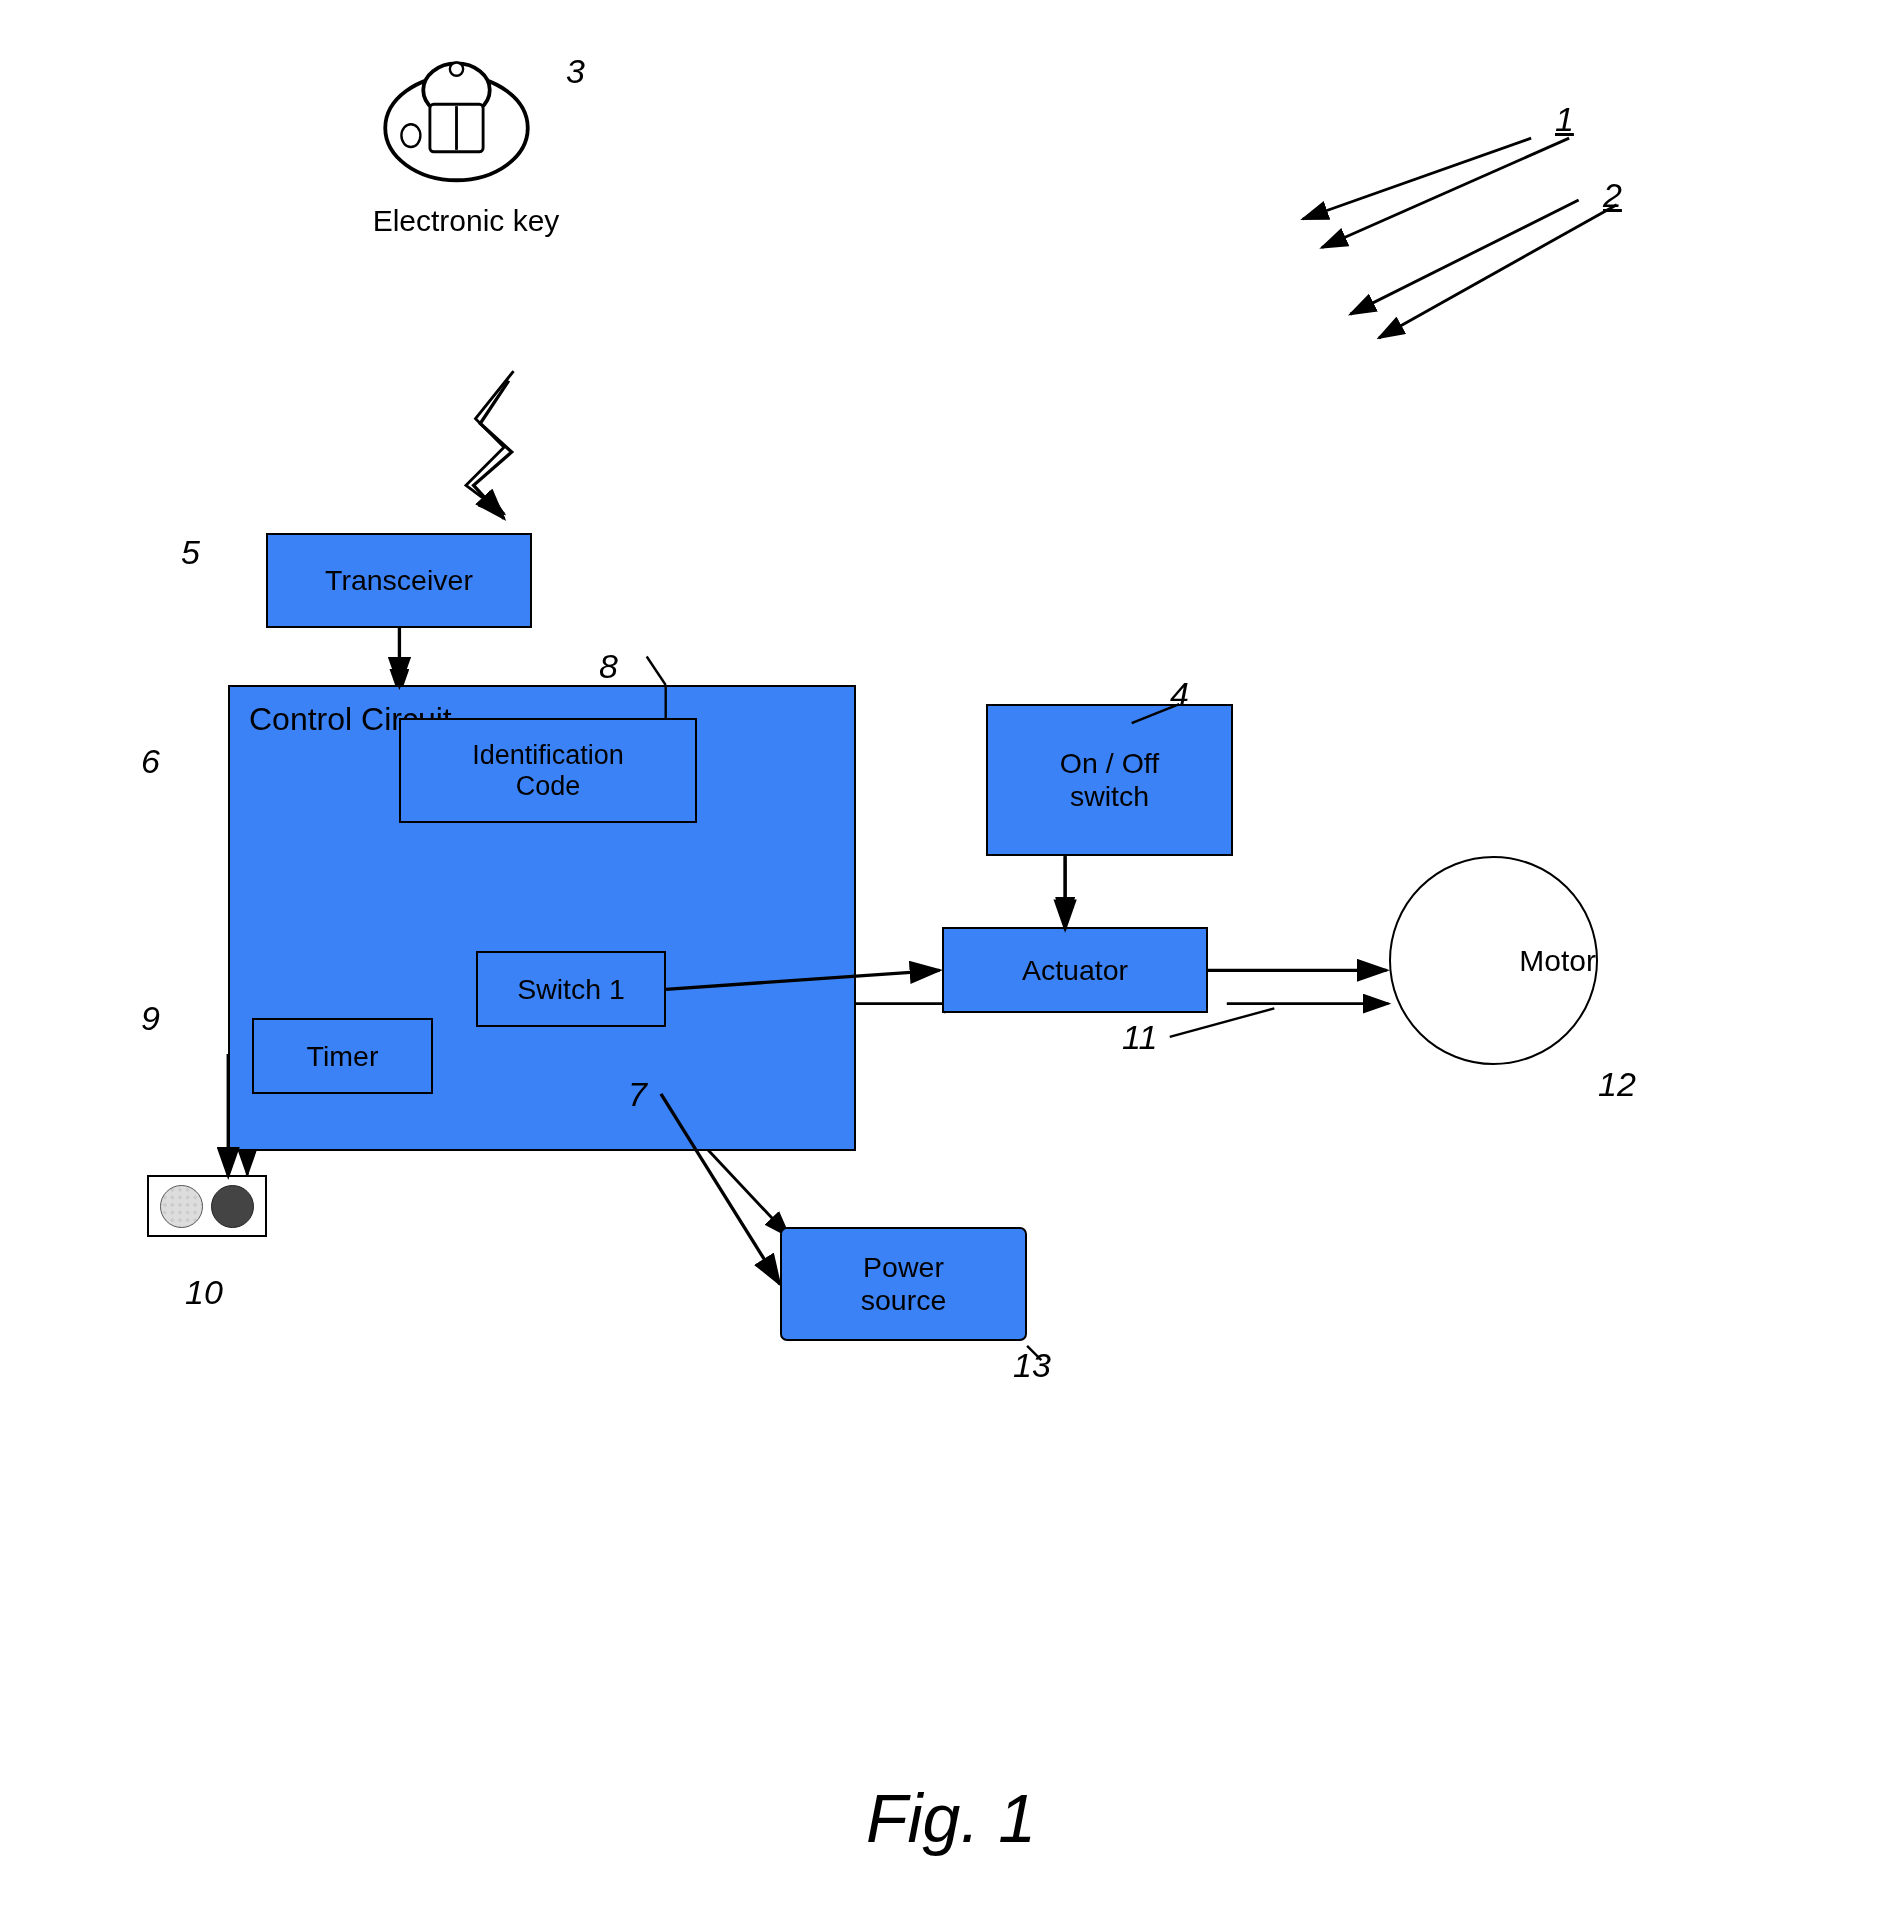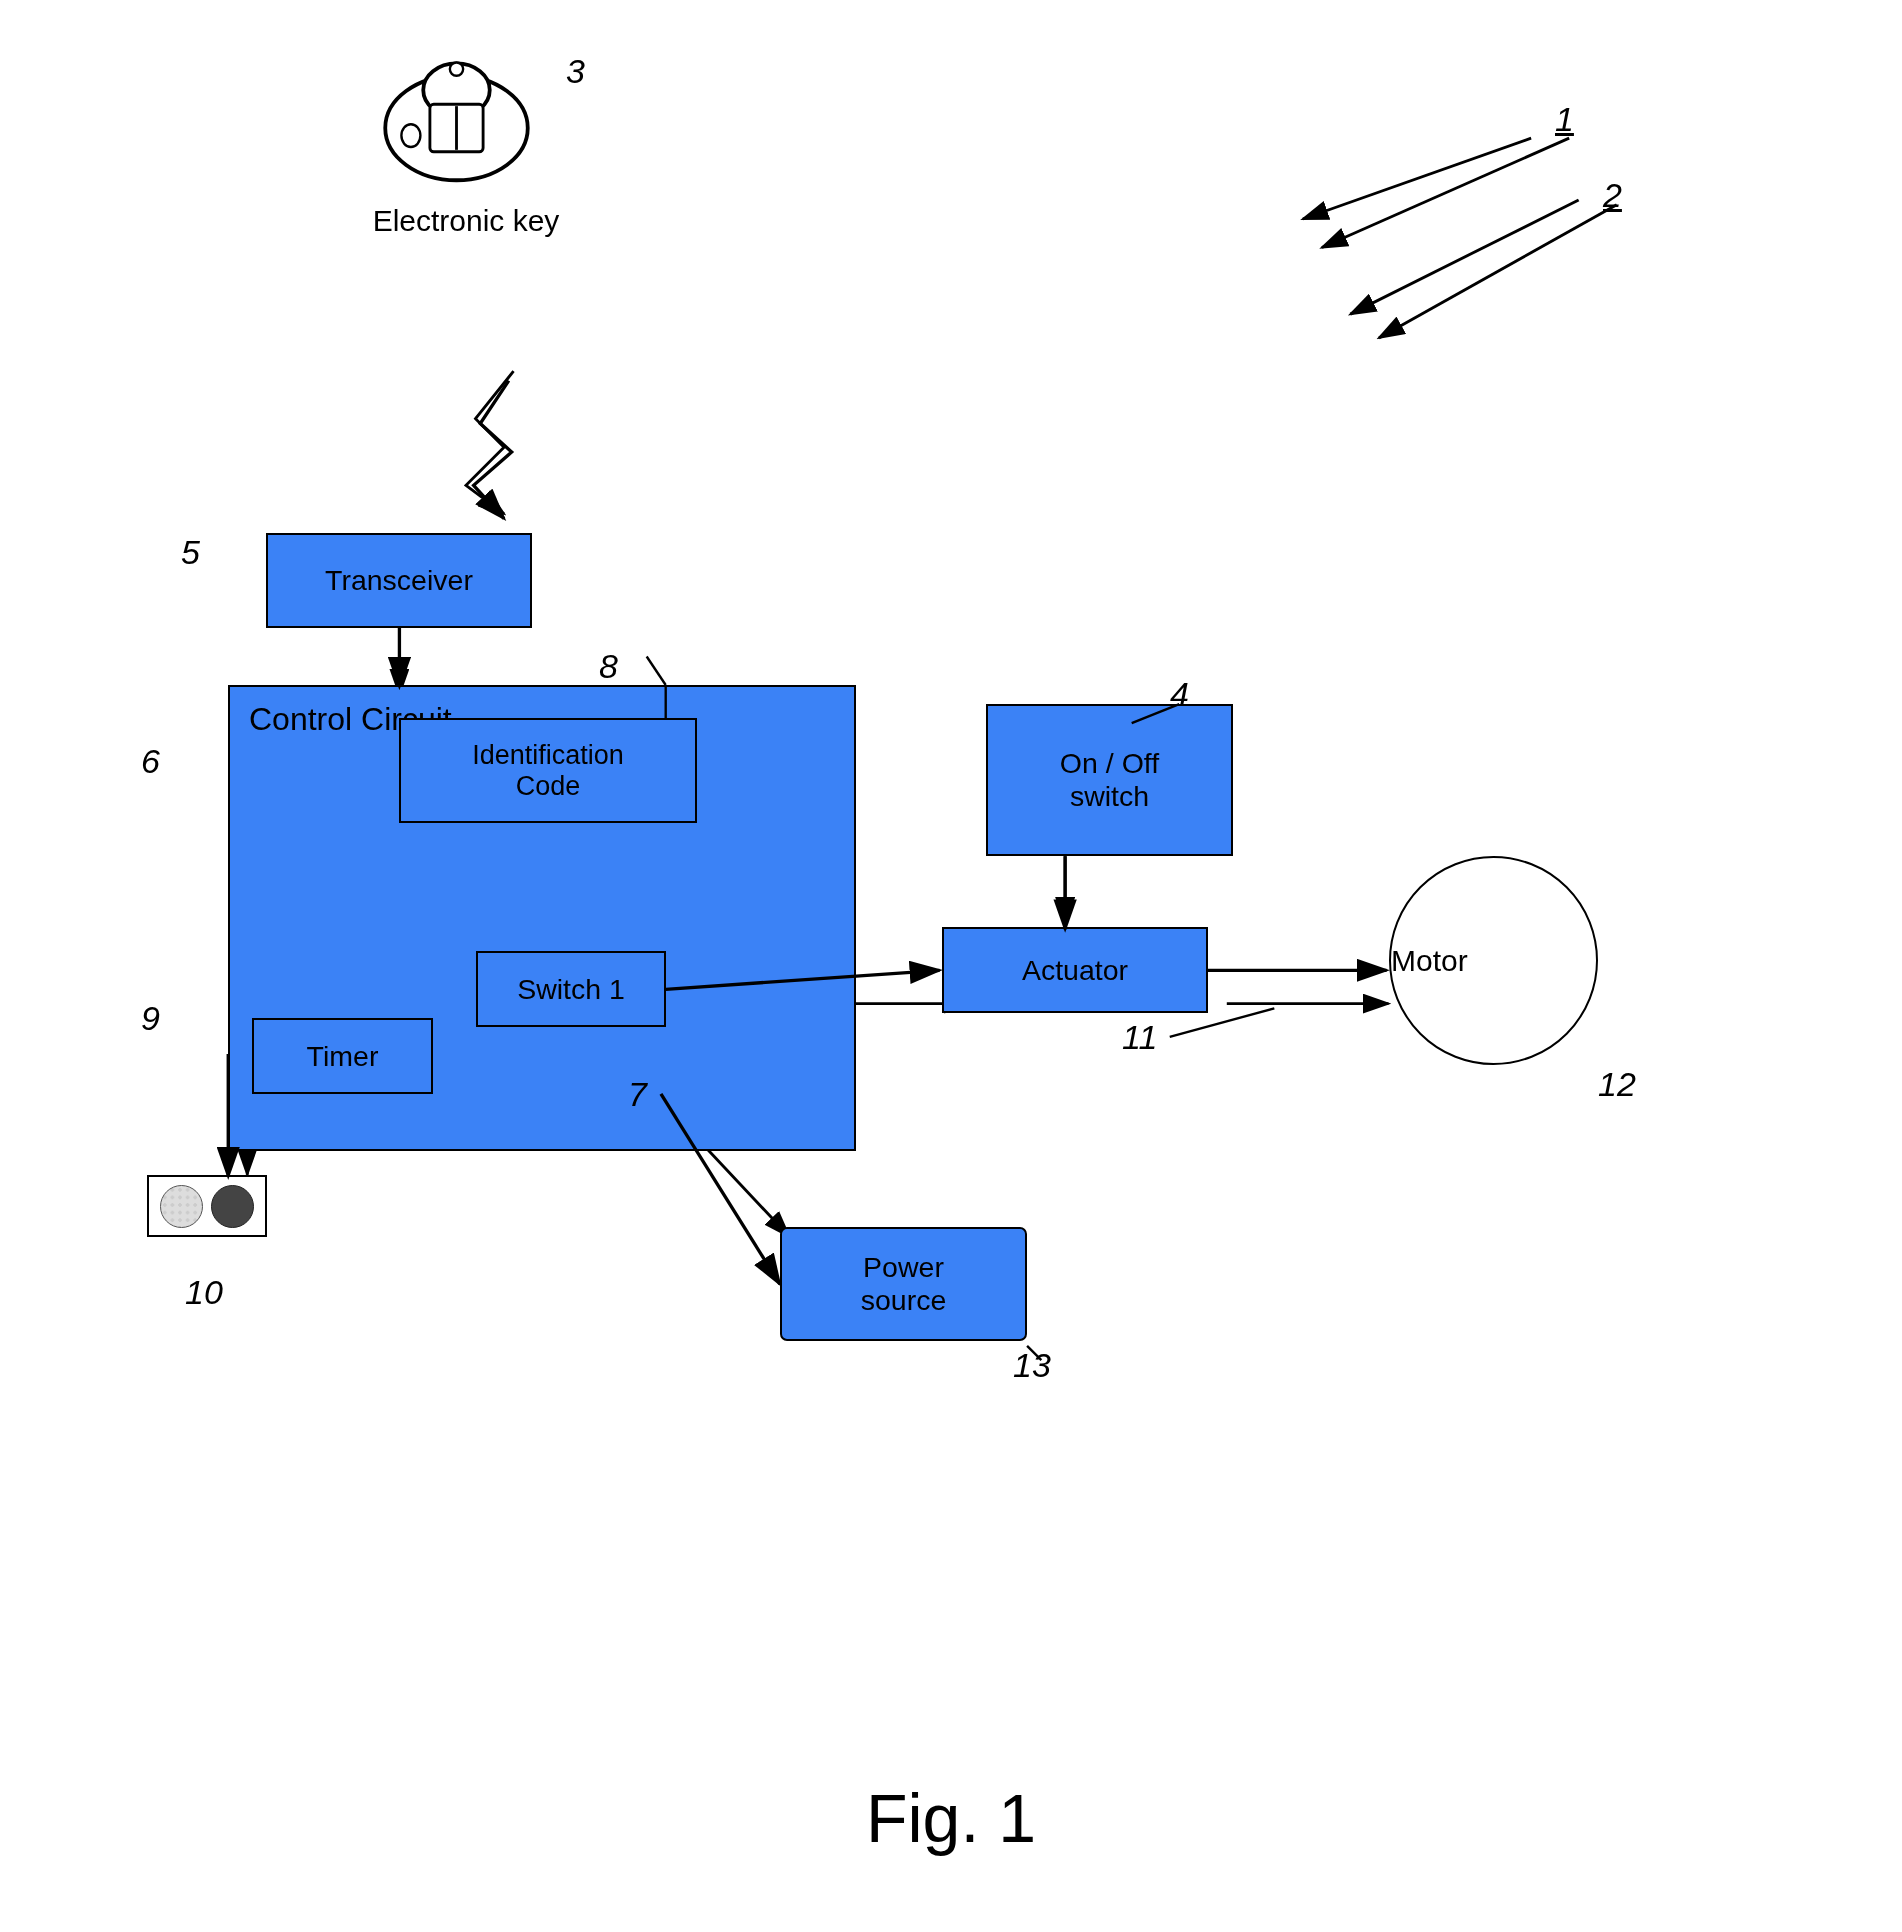--- a/index.html
+++ b/index.html
@@ -65,21 +65,21 @@
     }
 
     
     .motor-circle {
       position: absolute;
       border: 2.9px solid #000;
       border-radius: 50%;
       background: #fff;
       display: flex;
       align-items: center;
-      justify-content: flex-start;
+      justify-content: flex-end;
       font-size: 30px;
     }
 
     
     .indicator-box {
       position: absolute;
       border: 2.9px solid #000;
       background: #fff;
       display: flex;
       align-items: center;
@@ -102,20 +102,21 @@
 
     .dot-dark {
       background: #444;
       border: 1.9px solid #222;
     }
 
     
     .fig-label {
       position: absolute;
       font-size: 68px;
+      font-style: italic;
       bottom: 76px;
       left: 50%;
       transform: translateX(-50%);
     }
 
     
     .underlined {
       text-decoration: underline;
     }
   </style>

